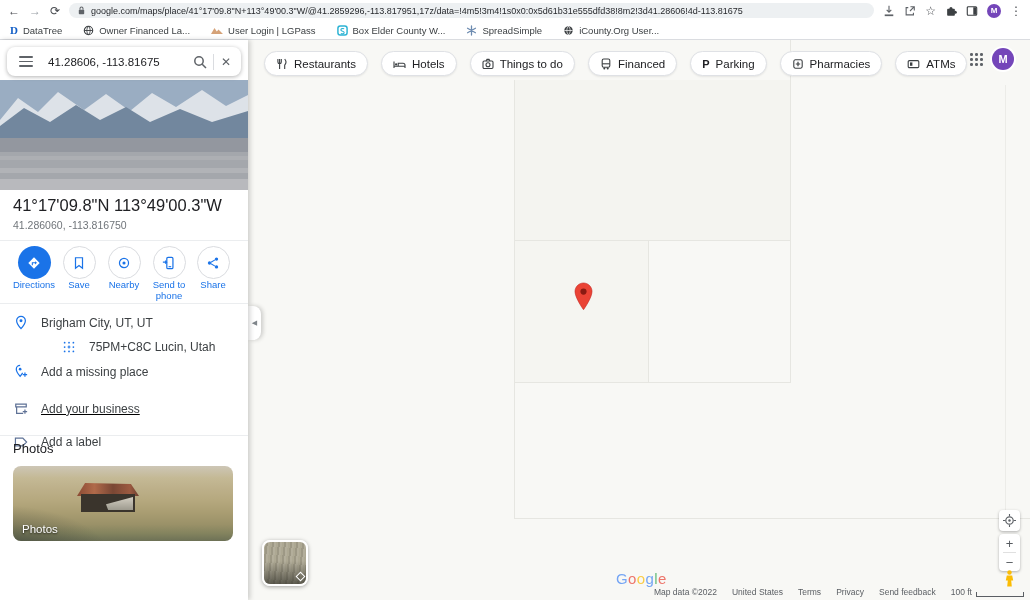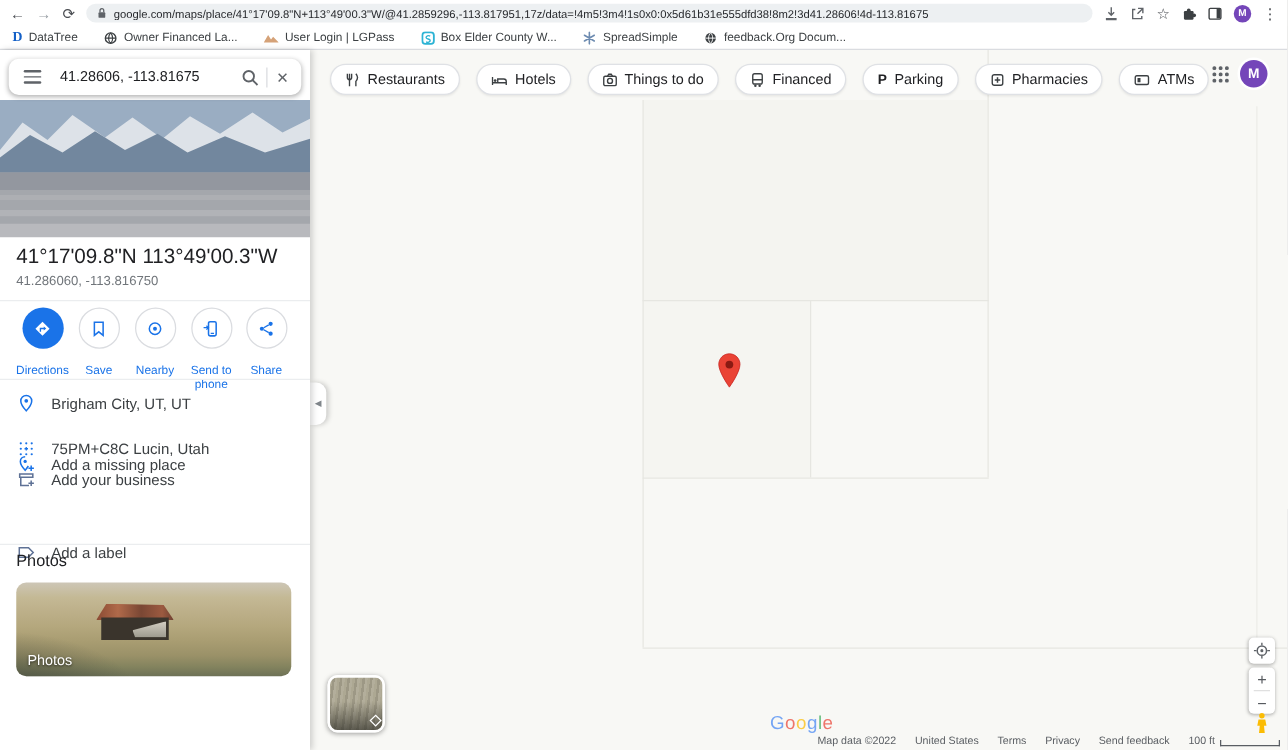--- a/index.html
+++ b/index.html
@@ -79,21 +79,21 @@
   .sc-sep{width:1px;height:16px;background:#dadce0;margin:0 7px 0 6px;}
   .close-x{margin-right:10px;font-size:12px;color:#5f6368;line-height:1;}
   .panel-photo{position:absolute;top:40px;left:0;width:248px;height:110px;overflow:hidden;}
   .place-title{position:absolute;top:156px;left:13px;font-size:16.5px;color:#202124;}
   .place-sub{position:absolute;top:179px;left:13px;font-size:10.5px;color:#70757a;}
   .pdiv{position:absolute;left:0;width:248px;height:1px;background:#ebedef;}
   .action{position:absolute;width:46px;text-align:center;cursor:default;}
   .action-circle{width:33px;height:33px;border-radius:50%;margin:0 auto;background:#fff;
     border:1px solid #dadce0;box-sizing:border-box;display:flex;align-items:center;justify-content:center;}
   .action-circle.primary{background:#1a73e8;border:none;}
-  .action-label{margin-top:12px;font-size:9.5px;color:#1a73e8;line-height:1.2;}
+  .action-label{margin-top:0;font-size:9.5px;color:#1a73e8;line-height:1.2;}
   .detail-row{position:absolute;left:0;width:260px;height:25px;display:flex;align-items:center;cursor:default;}
   .detail-ico{margin-left:13px;width:16px;display:flex;justify-content:center;}
   .detail-txt{margin-left:12px;font-size:12px;color:#3c4043;}
   .photos-h{position:absolute;top:401px;left:13px;font-size:13px;font-weight:500;color:#202124;}
   .photo-card{position:absolute;top:426px;left:13px;width:220px;height:75px;border-radius:8px;
     overflow:hidden;background:linear-gradient(180deg,#cdc6b6 0%,#c4b995 16%,#bdb08a 30%,
       #b5a87e 46%,#a99d72 62%,#9a9168 78%,#83835e 90%,#6d7156 100%);}
   .photo-road{position:absolute;left:-34px;bottom:-26px;width:150px;height:70px;
     background:radial-gradient(ellipse at 12% 92%,rgba(62,68,58,.85),rgba(62,68,58,0) 62%);}
   .barn-roof{position:absolute;left:64px;top:17px;width:62px;height:13px;
@@ -177,21 +177,21 @@
       <svg width="11" height="11" viewBox="0 0 12 12">
         <path d="M6 1v10M1.7 3.5l8.6 5M10.3 3.5l-8.6 5" stroke="#6d8bb0" stroke-width="1.4" stroke-linecap="round"></path>
       </svg>
       <span>SpreadSimple</span>
     </span>
     <span class="bm">
       <svg width="11" height="11" viewBox="0 0 12 12">
         <circle cx="6" cy="6" r="4.6" fill="#3c4043"></circle>
         <path d="M1.4 6h9.2M6 1.4c-2.4 2.4-2.4 6.8 0 9.2M6 1.4c2.4 2.4 2.4 6.8 0 9.2" fill="none" stroke="#fff" stroke-width=".8"></path>
       </svg>
-      <span>feedback.Org Docum...</span>
+      <span>iCounty.Org User...</span>
     </span>
   </div>
   <div class="chrome-divider"></div>
 
   <div class="content">
 
     <div class="map">
 
       <div class="mfill" style="left:266px;top:40px;width:276px;height:160px;"></div>
       <div class="mfill" style="left:266px;top:200px;width:134px;height:142px;background:#f5f5f1;"></div>
@@ -406,21 +406,21 @@
 
       <div class="detail-row" style="top:270px;">
         <span class="detail-ico">
           <svg width="14" height="15" viewBox="0 0 16 17">
             <path d="M8 1.5C5.2 1.5 3 3.7 3 6.5c0 3.6 5 9 5 9s5-5.4 5-9c0-2.8-2.2-5-5-5z" fill="none" stroke="#1a73e8" stroke-width="1.4"></path>
             <circle cx="8" cy="6.4" r="1.7" fill="#1a73e8"></circle>
           </svg>
         </span>
         <span class="detail-txt">Brigham City, UT, UT</span>
       </div>
-      <div class="detail-row" style="top:306px;">
+      <div class="detail-row" style="top:294px;padding-left:48px;">
         <span class="detail-ico">
           <svg width="14" height="14" viewBox="0 0 16 16">
             <g fill="#1a73e8">
               <circle cx="3" cy="3" r="1"></circle>
                 <circle cx="8" cy="3" r="1"></circle>
                 <circle cx="13" cy="3" r="1"></circle>
               <circle cx="3" cy="8" r="1"></circle>
                 <circle cx="13" cy="8" r="1"></circle>
               <circle cx="3" cy="13" r="1"></circle>
                 <circle cx="8" cy="13" r="1"></circle>
@@ -434,21 +434,21 @@
       <div class="detail-row" style="top:319px;">
         <span class="detail-ico">
           <svg width="14" height="15" viewBox="0 0 16 17">
             <path d="M7 1.5C4.5 1.5 2.6 3.4 2.6 5.9c0 3.2 4.4 8 4.4 8s1.6-1.8 2.9-3.9" fill="none" stroke="#1a73e8" stroke-width="1.4"></path>
             <circle cx="7" cy="5.8" r="1.5" fill="#1a73e8"></circle>
             <path d="M12.5 9.5v5M10 12h5" stroke="#1a73e8" stroke-width="1.4"></path>
           </svg>
         </span>
         <span class="detail-txt">Add a missing place</span>
       </div>
-      <div class="detail-row" style="top:331px;">
+      <div class="detail-row" style="top:356px;text-decoration:underline;">
         <span class="detail-ico">
           <svg width="14" height="14" viewBox="0 0 16 16">
             <path d="M2 2.5h12v3H2zM3 5.5V13h7.5" fill="none" stroke="#5f7296" stroke-width="1.4"></path>
             <path d="M12.5 8.5v5M10 11h5" stroke="#5f7296" stroke-width="1.4"></path>
           </svg>
         </span>
         <span class="detail-txt">Add your business</span>
       </div>
       <div class="detail-row" style="top:389px;">
         <span class="detail-ico">

